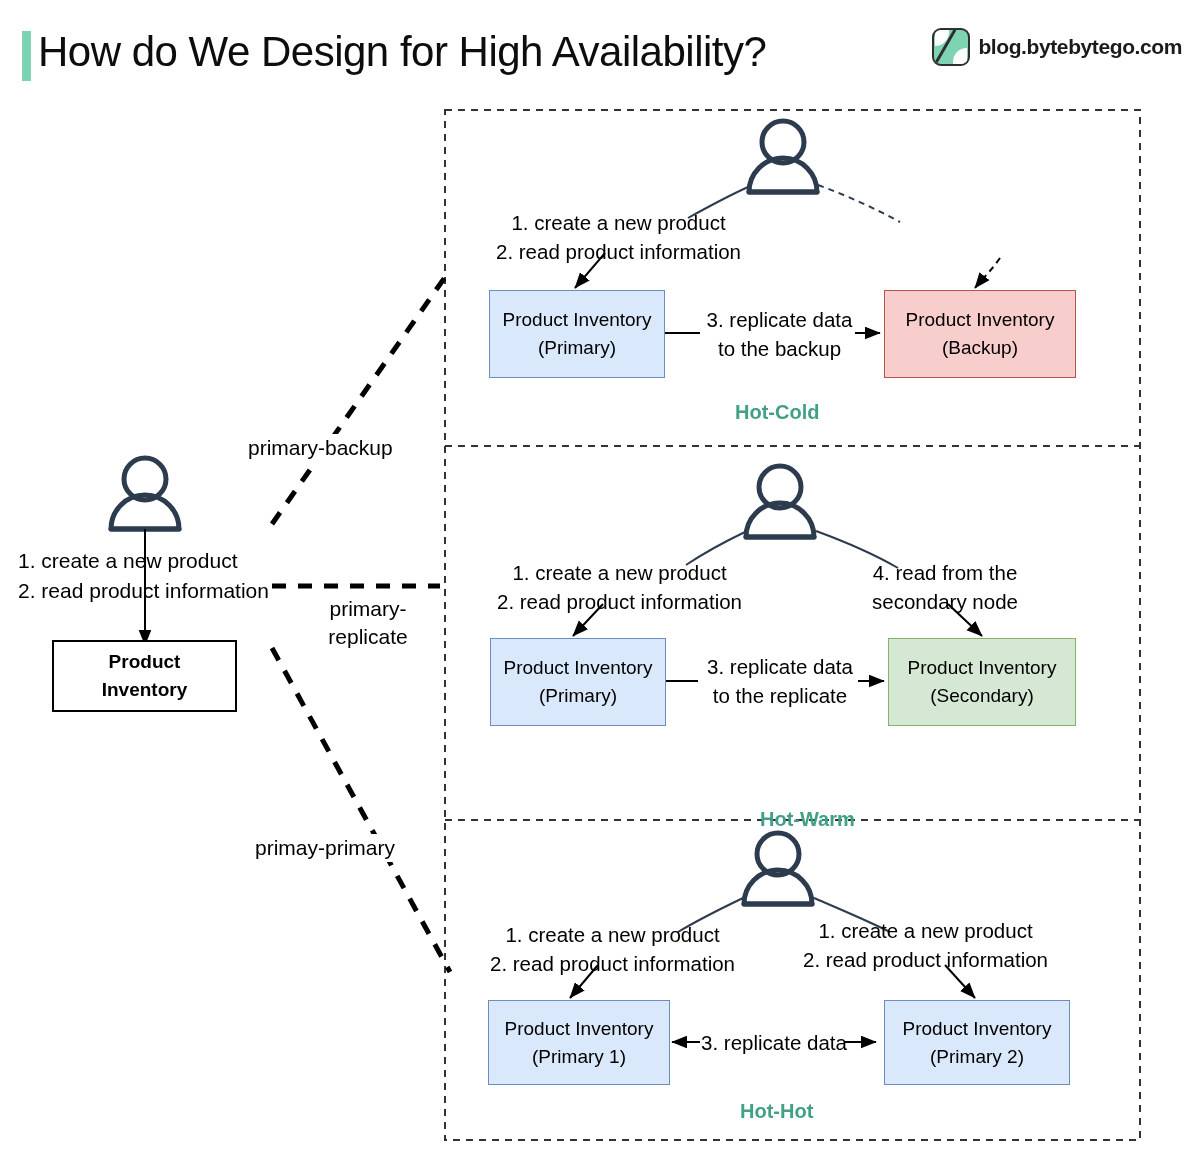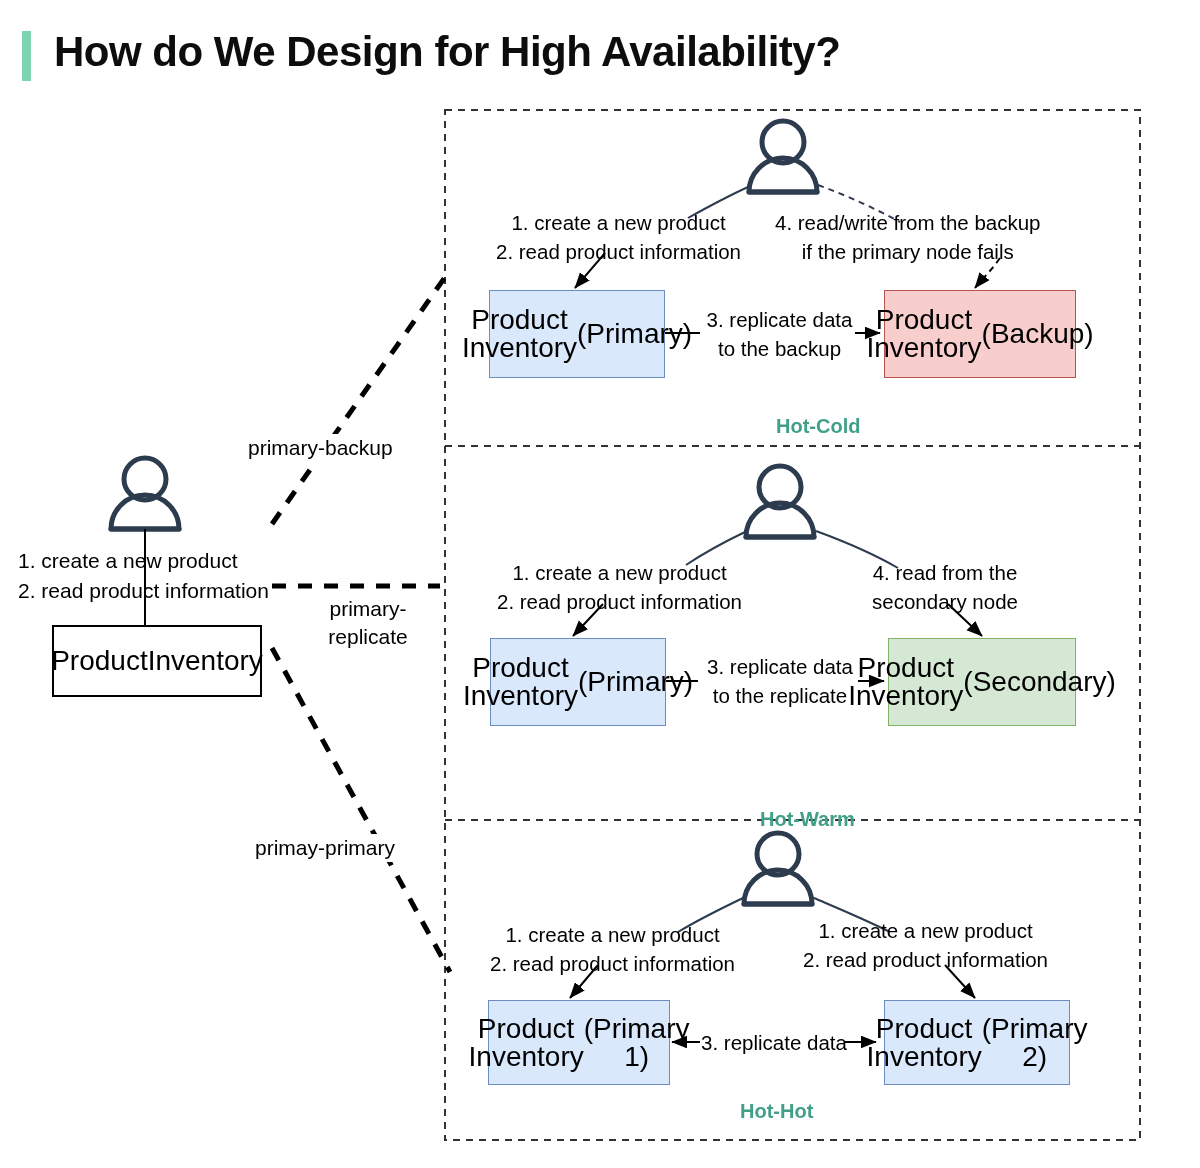--- a/index.html
+++ b/index.html
@@ -26,26 +26,25 @@
     top: 31px;
     width: 9px;
     height: 50px;
     background: #7ed4b2;
   }
   .page-title {
     position: absolute;
     left: 38px;
     top: 27px;
     font-size: 42px;
-    font-weight: 700;
+    font-weight: 400;
     letter-spacing: -0.5px;
     color: #0d0d0d;
     white-space: nowrap;
     line-height: 1.2;
-    margin-left: 16px;
   }
   .brand {
     position: absolute;
     right: 18px;
     top: 28px;
     display: flex;
     align-items: center;
     gap: 8px;
   }
   .brand-logo {
@@ -96,24 +95,24 @@
     width: 270px;
     font-size: 21px;
     line-height: 30px;
     text-align: left;
     white-space: nowrap;
   }
   .box {
     position: absolute;
     box-sizing: border-box;
     display: flex;
-    flex-direction: row;
+    flex-direction: column;
     align-items: center;
     justify-content: center;
-    font-size: 28px;
+    font-size: 19px;
     line-height: 28px;
     text-align: center;
   }
   .box-plain {
     border: 2px solid #000000;
     background: #ffffff;
   }
   .box-blue {
     border: 1.6px solid #6c8ebf;
     background: #dae8fc;
@@ -163,20 +162,28 @@
   }
 </style>
 </head>
 <body>
 
 <div id="page">
 
   <div class="accent-bar"></div>
   <div class="page-title">How do We Design for High Availability?</div>
 
+  <div class="brand">
+    <div class="brand-logo">
+      <div class="lobe-l"></div>
+      <div class="lobe-r"></div>
+      <div class="slash"></div>
+    </div>
+    <div class="brand-text">blog.bytebytego.com</div>
+  </div>
 
   <svg class="overlay" viewBox="0 0 1200 1168">
     <defs>
       <marker id="ah" markerWidth="9" markerHeight="9" refX="7.6" refY="3.2" orient="auto">
         <path d="M0,0 L8,3.2 L0,6.4 z" fill="#000000"></path>
       </marker>
       <marker id="ahs" markerWidth="9" markerHeight="9" refX="7.6" refY="3.2" orient="auto">
         <path d="M0,0 L8,3.2 L0,6.4 z" fill="#000000"></path>
       </marker>
       <marker id="ahl" markerWidth="9" markerHeight="9" refX="7.6" refY="3.2" orient="auto-start-reverse">
@@ -238,59 +245,55 @@
 
     <line x1="700" y1="1042" x2="672" y2="1042" stroke="#000000" stroke-width="2" marker-end="url(#ah)"></line>
     <line x1="845" y1="1042" x2="876" y2="1042" stroke="#000000" stroke-width="2" marker-end="url(#ah)"></line>
   </svg>
 
   <div class="left-caption">
     <div>1. create a new product</div>
     <div>2. read product information</div>
   </div>
 
-  <div class="box box-plain" style="left:52px; top:625px; width:210px; height:72px;">
+  <div class="box box-plain" style="left:52px; top:640px; width:185px; height:72px;font-weight:bold;">
     <span>Product</span>
     <span>Inventory</span>
   </div>
 
   <div class="branch-label" style="left:246px; top:390px;">primary-backup</div>
 
   <div class="branch-label" style="left:306px; top:551px; width:120px;">
     <div>primary-</div>
     <div>replicate</div>
   </div>
 
   <div class="branch-label" style="left:253px; top:790px;">primay-primary</div>
 
   <div class="caption" style="left:496px; top:208px;">
     <div>1. create a new product</div>
     <div>2. read product information</div>
   </div>
-  <div class="caption" style="left:775px; top:208px;">
-    <div>4. read/write from the backup</div>
-    <div style="text-align:center">if the primary node fails</div>
-  </div>
 
   <div class="box box-blue" style="left:489px; top:290px; width:176px; height:88px;">
     <span>Product Inventory</span>
     <span>(Primary)</span>
   </div>
 
   <div class="caption" style="left:702px; top:305px; text-align:center; width:155px;">
     <div>3. replicate data</div>
     <div>to the backup</div>
   </div>
 
   <div class="box box-red" style="left:884px; top:290px; width:192px; height:88px;">
     <span>Product Inventory</span>
     <span>(Backup)</span>
   </div>
 
-  <div class="panel-title" style="left:735px; top:415px;margin-left:41px;">Hot-Cold</div>
+  <div class="panel-title" style="left:735px; top:401px;">Hot-Cold</div>
 
   <div class="caption" style="left:497px; top:558px;">
     <div>1. create a new product</div>
     <div>2. read product information</div>
   </div>
   <div class="caption" style="left:845px; top:558px; text-align:center; width:160px;margin-left:20px;">
     <div>4. read from the</div>
     <div>secondary node</div>
   </div>
 

